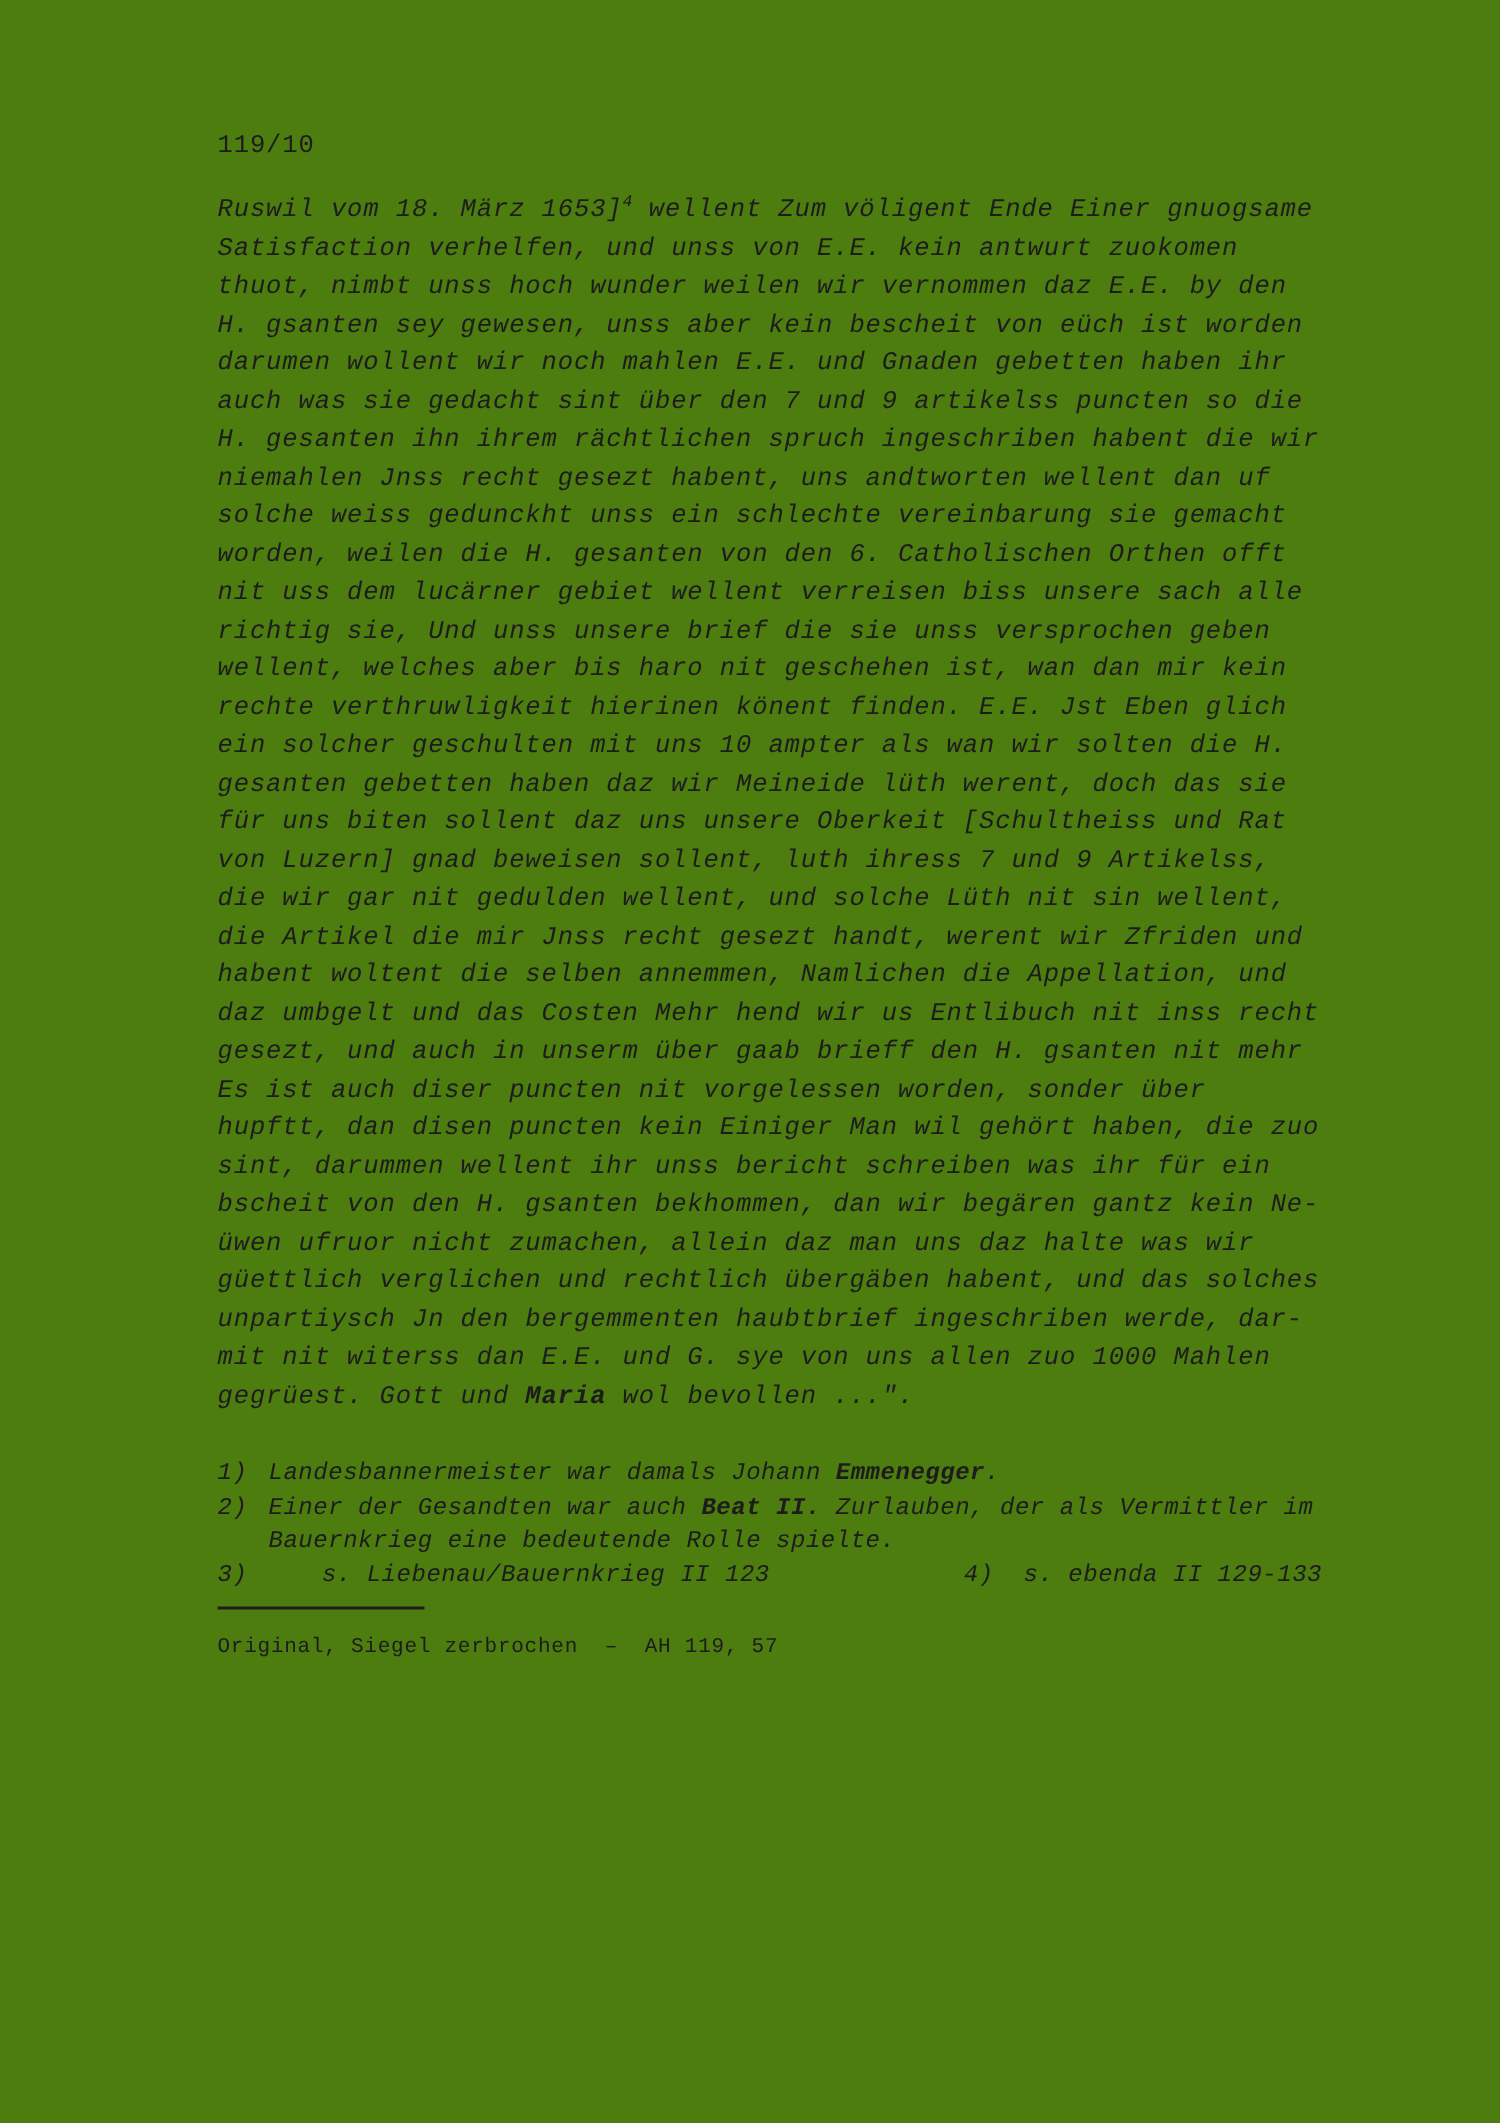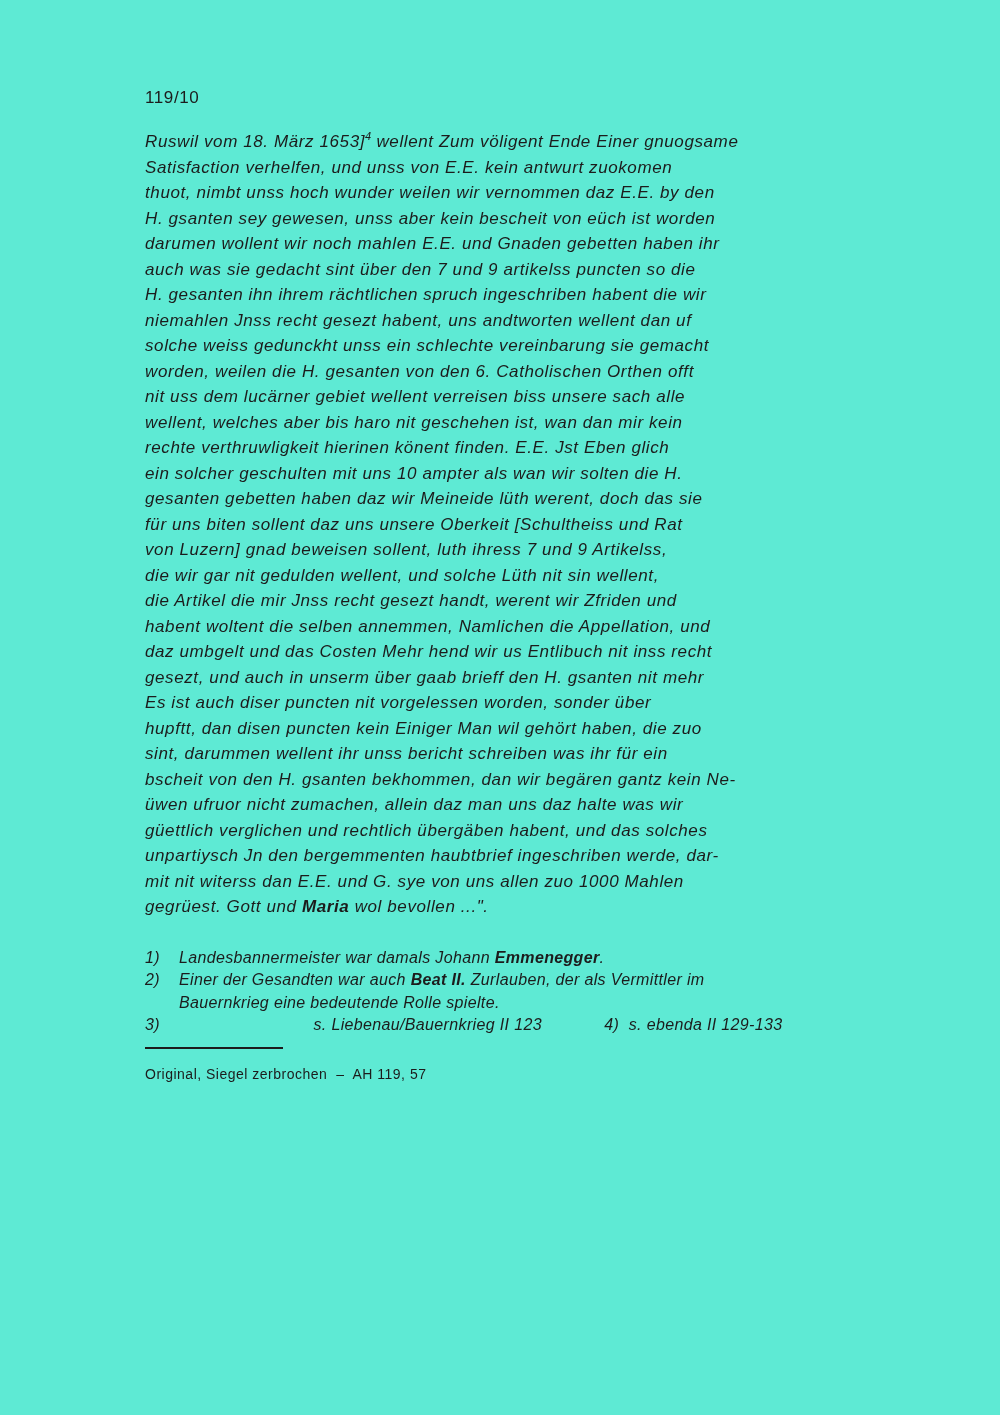--- a/index.html
+++ b/index.html
@@ -1,22 +1,22 @@
 <!DOCTYPE html>
 <html><head>
 <meta charset="utf-8">
 <style>
   html, body { margin: 0; padding: 0; background: #e8e8e8; }
   .page {
     position: relative;
     width: 1000px;
     height: 1415px;
     margin: 0 auto;
-    background: #5eead4;
-    font-family: Liberation Sans, sans-serif;
+    background: #4d7c0f;
+    font-family: Liberation Mono, monospace;
     color: #1c1c1c;
     overflow: hidden;
   }
   .content {
     position: absolute;
     left: 145px;
     top: 88px;
     width: 772px;
   }
   .page-number {
@@ -79,20 +79,21 @@
           <div class="line">Satisfaction verhelfen, und unss von E.E. kein antwurt zuokomen</div>
           <div class="line">thuot, nimbt unss hoch wunder weilen wir vernommen daz E.E. by den</div>
           <div class="line">H. gsanten sey gewesen, unss aber kein bescheit von eüch ist worden</div>
           <div class="line">darumen wollent wir noch mahlen E.E. und Gnaden gebetten haben ihr</div>
           <div class="line">auch was sie gedacht sint über den 7 und 9 artikelss puncten so die</div>
           <div class="line">H. gesanten ihn ihrem rächtlichen spruch ingeschriben habent die wir</div>
           <div class="line">niemahlen Jnss recht gesezt habent, uns andtworten wellent dan uf</div>
           <div class="line">solche weiss gedunckht unss ein schlechte vereinbarung sie gemacht</div>
           <div class="line">worden, weilen die H. gesanten von den 6. Catholischen Orthen offt</div>
           <div class="line">nit uss dem lucärner gebiet wellent verreisen biss unsere sach alle</div>
+          <div class="line">richtig sie, Und unss unsere brief die sie unss versprochen geben</div>
           <div class="line">wellent, welches aber bis haro nit geschehen ist, wan dan mir kein</div>
           <div class="line">rechte verthruwligkeit hierinen könent finden. E.E. Jst Eben glich</div>
           <div class="line">ein solcher geschulten mit uns 10 ampter als wan wir solten die H.</div>
           <div class="line">gesanten gebetten haben daz wir Meineide lüth werent, doch das sie</div>
           <div class="line">für uns biten sollent daz uns unsere Oberkeit [Schultheiss und Rat</div>
           <div class="line">von Luzern] gnad beweisen sollent, luth ihress 7 und 9 Artikelss,</div>
           <div class="line">die wir gar nit gedulden wellent, und solche Lüth nit sin wellent,</div>
           <div class="line">die Artikel die mir Jnss recht gesezt handt, werent wir Zfriden und</div>
           <div class="line">habent woltent die selben annemmen, Namlichen die Appellation, und</div>
           <div class="line">daz umbgelt und das Costen Mehr hend wir us Entlibuch nit inss recht</div>

